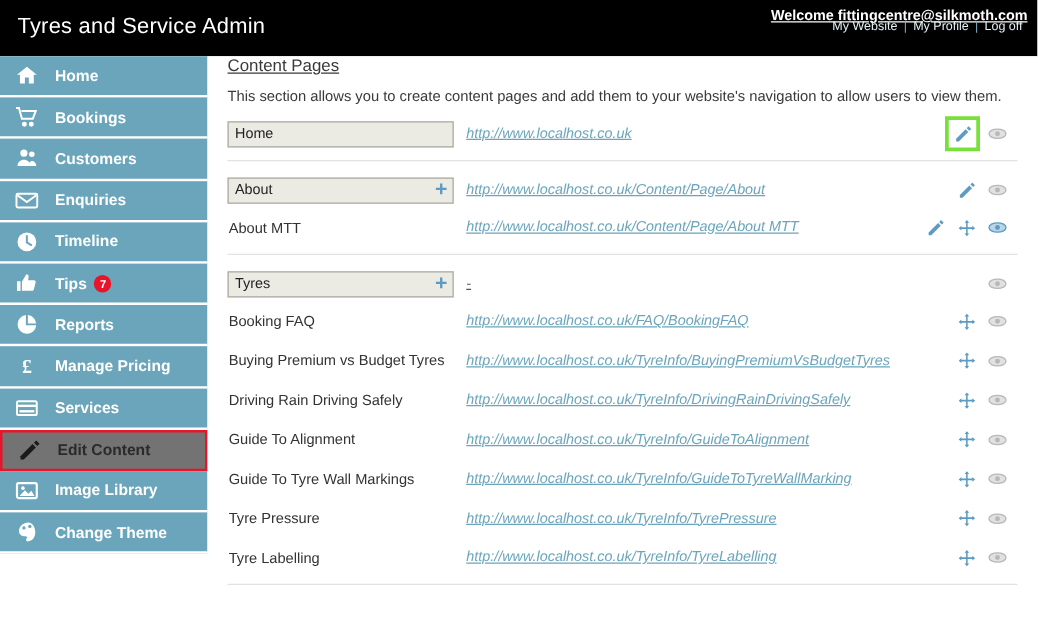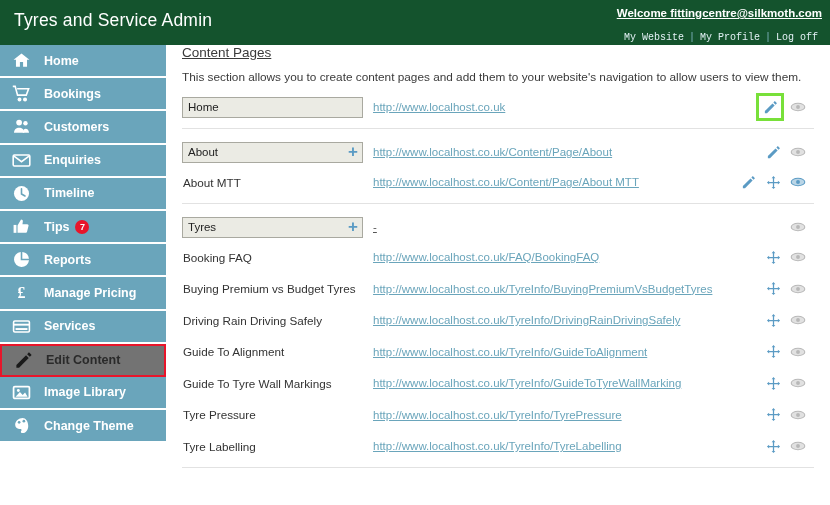--- a/index.html
+++ b/index.html
@@ -9,37 +9,37 @@
     overflow: hidden;
     background: #ffffff;
     font-family: "Liberation Sans", sans-serif;
   }
   #app { position: relative; width: 830px; height: 505px; }
 
   
   .topbar {
     position: absolute; top: 0; left: 0;
     width: 830px; height: 45px;
-    background: #14532d;
+    background: #000000;
     color: #ffffff;
   }
   .app-title {
     position: absolute; left: 14px; top: 10px;
     font-size: 17.5px; font-weight: normal;
     color: #ffffff; letter-spacing: .2px;
   }
   .welcome {
     position: absolute; right: 8px; top: 7px;
     font-size: 11.5px; font-weight: bold; color: #ffffff;
     white-space: nowrap;
     text-decoration: underline;
   }
   .acct-links {
-    position: absolute; right: 8px; top: 32px;
-    font-size: 10px; color: #cfe6ec; white-space: nowrap; font-family: Liberation Mono, monospace;
+    position: absolute; right: 8px; top: 16px;
+    font-size: 10px; color: #cfe6ec; white-space: nowrap;
   }
   .acct-links a {
     color: #e3f1f5; text-decoration: none; padding: 0 4px;
   }
   .acct-sep { color: #7fb3c0; padding: 0 1px; }
 
   
   .sidebar {
     position: absolute; left: 0; top: 45px;
     width: 166px; height: 460px;
@@ -119,21 +119,21 @@
   }
   .child-name {
     width: 181px; flex: 0 0 181px;
     font-size: 11.7px; color: #333;
     padding-left: 1px;
   }
   .url {
     flex: 1 1 auto;
     font-size: 11.5px; color: #6aa5bb;
     padding-left: 10px;
-    white-space: nowrap; overflow: hidden;
+    white-space: nowrap; overflow: hidden; font-style: italic;
   }
   .url.dash { color: #555; }
   .actions {
     flex: 0 0 auto;
     display: flex; align-items: center; gap: 9px;
     padding-right: 8px;
   }
   .act { width: 16px; height: 16px; display: inline-flex;
          align-items: center; justify-content: center; cursor: pointer; }
   .act.blue  { color: #5b9bc4; }

